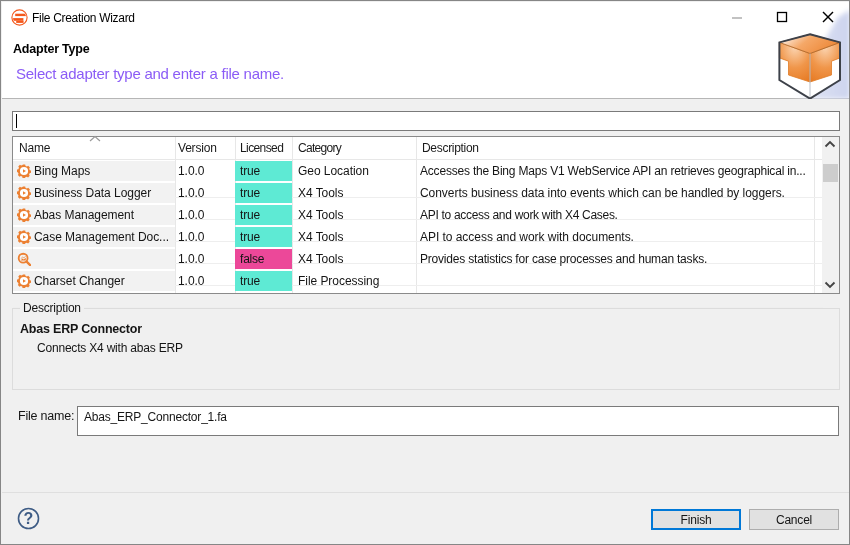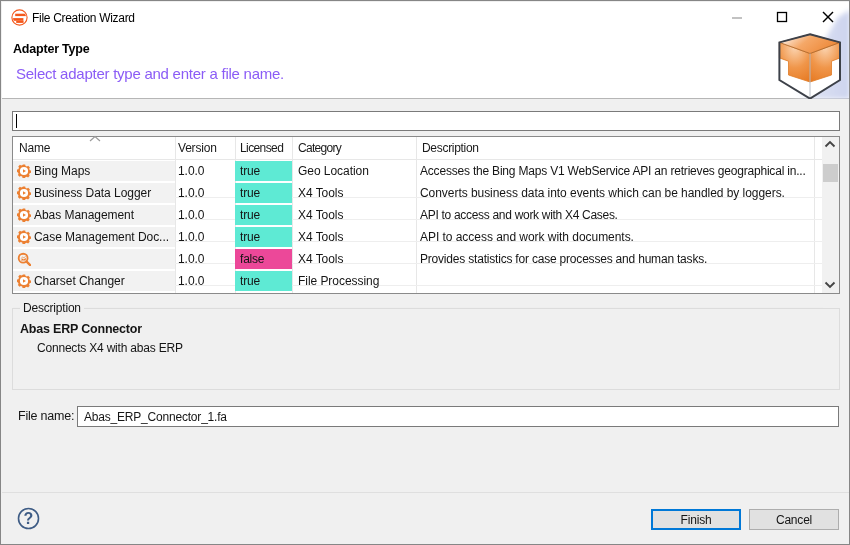--- a/index.html
+++ b/index.html
@@ -31,21 +31,21 @@
 
 #sb { position:absolute; right:0; top:0; width:17px; height:156px; background:#f1f1f1; }
 #sbthumb { position:absolute; left:1px; top:27px; width:15px; height:18px; background:#cdcdcd; }
 
 #grp { position:absolute; left:11px; top:307px; width:828px; height:82px; border:1px solid #dcdcdc; }
 #grplbl { position:absolute; left:7px; top:-8px; background:#f0f0f0; padding:0 3px; font-size:12px; letter-spacing:-0.2px; }
 #gb1 { position:absolute; left:7px; top:13px; font-size:12.5px; font-weight:bold; letter-spacing:-0.2px;text-align:right; }
 #gb2 { position:absolute; left:7px; top:31.5px; font-size:12px; letter-spacing:-0.2px;margin-left:17px; }
 
 #fnlbl { position:absolute; left:17px; top:408px; font-size:12.5px; letter-spacing:-0.2px; }
-#fninput { left:76px; top:405px; width:762px; height:21px; font-size:12px; letter-spacing:-0.2px; padding:3px 0 0 6px; }
+#fninput { left:76px; top:405px; width:762px; height:30px; font-size:12px; letter-spacing:-0.2px; padding:3px 0 0 6px; }
 
 #botline { position:absolute; left:1px; top:491px; width:848px; height:1px; background:#dfdfdf; }
 .btn { position:absolute; top:508px; width:90px; height:21px; background:#e1e1e1; font-size:12px; text-align:center; padding-top:3px; letter-spacing:-0.2px; }
 #finish { left:650px; border:2px solid #0078d7; padding-top:2px; }
 #cancel { left:748px; border:1px solid #adadad; }
 </style>
 </head>
 <body>
 <div id="win">
   <div id="hdr">

